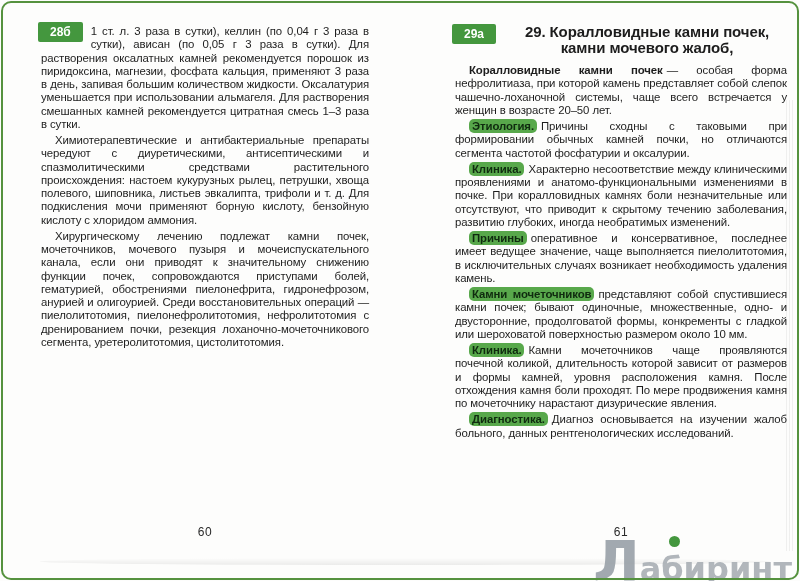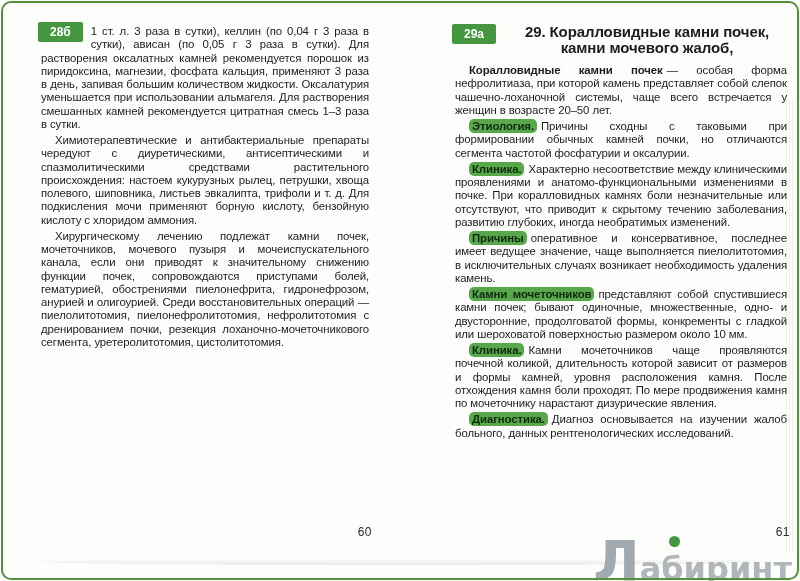--- a/index.html
+++ b/index.html
@@ -77,21 +77,21 @@
   .chapter-heading {
     font-size: 15px;
     font-weight: bold;
     line-height: 15.6px;
     text-align: center;
     margin: 2px 0 0 0;
   }
 
   .pagenum {
     position: absolute; left: 0; right: 0; top: 504px;
-    text-align: right;
+    text-align: center;
     font-size: 12px;
     letter-spacing: 0.5px;
     color: #2a2a2a;
   }
 
   
   .watermark {
     position: absolute; right: 8px; bottom: -12px;
     font-family: "DejaVu Sans", sans-serif;
     font-weight: bold;

